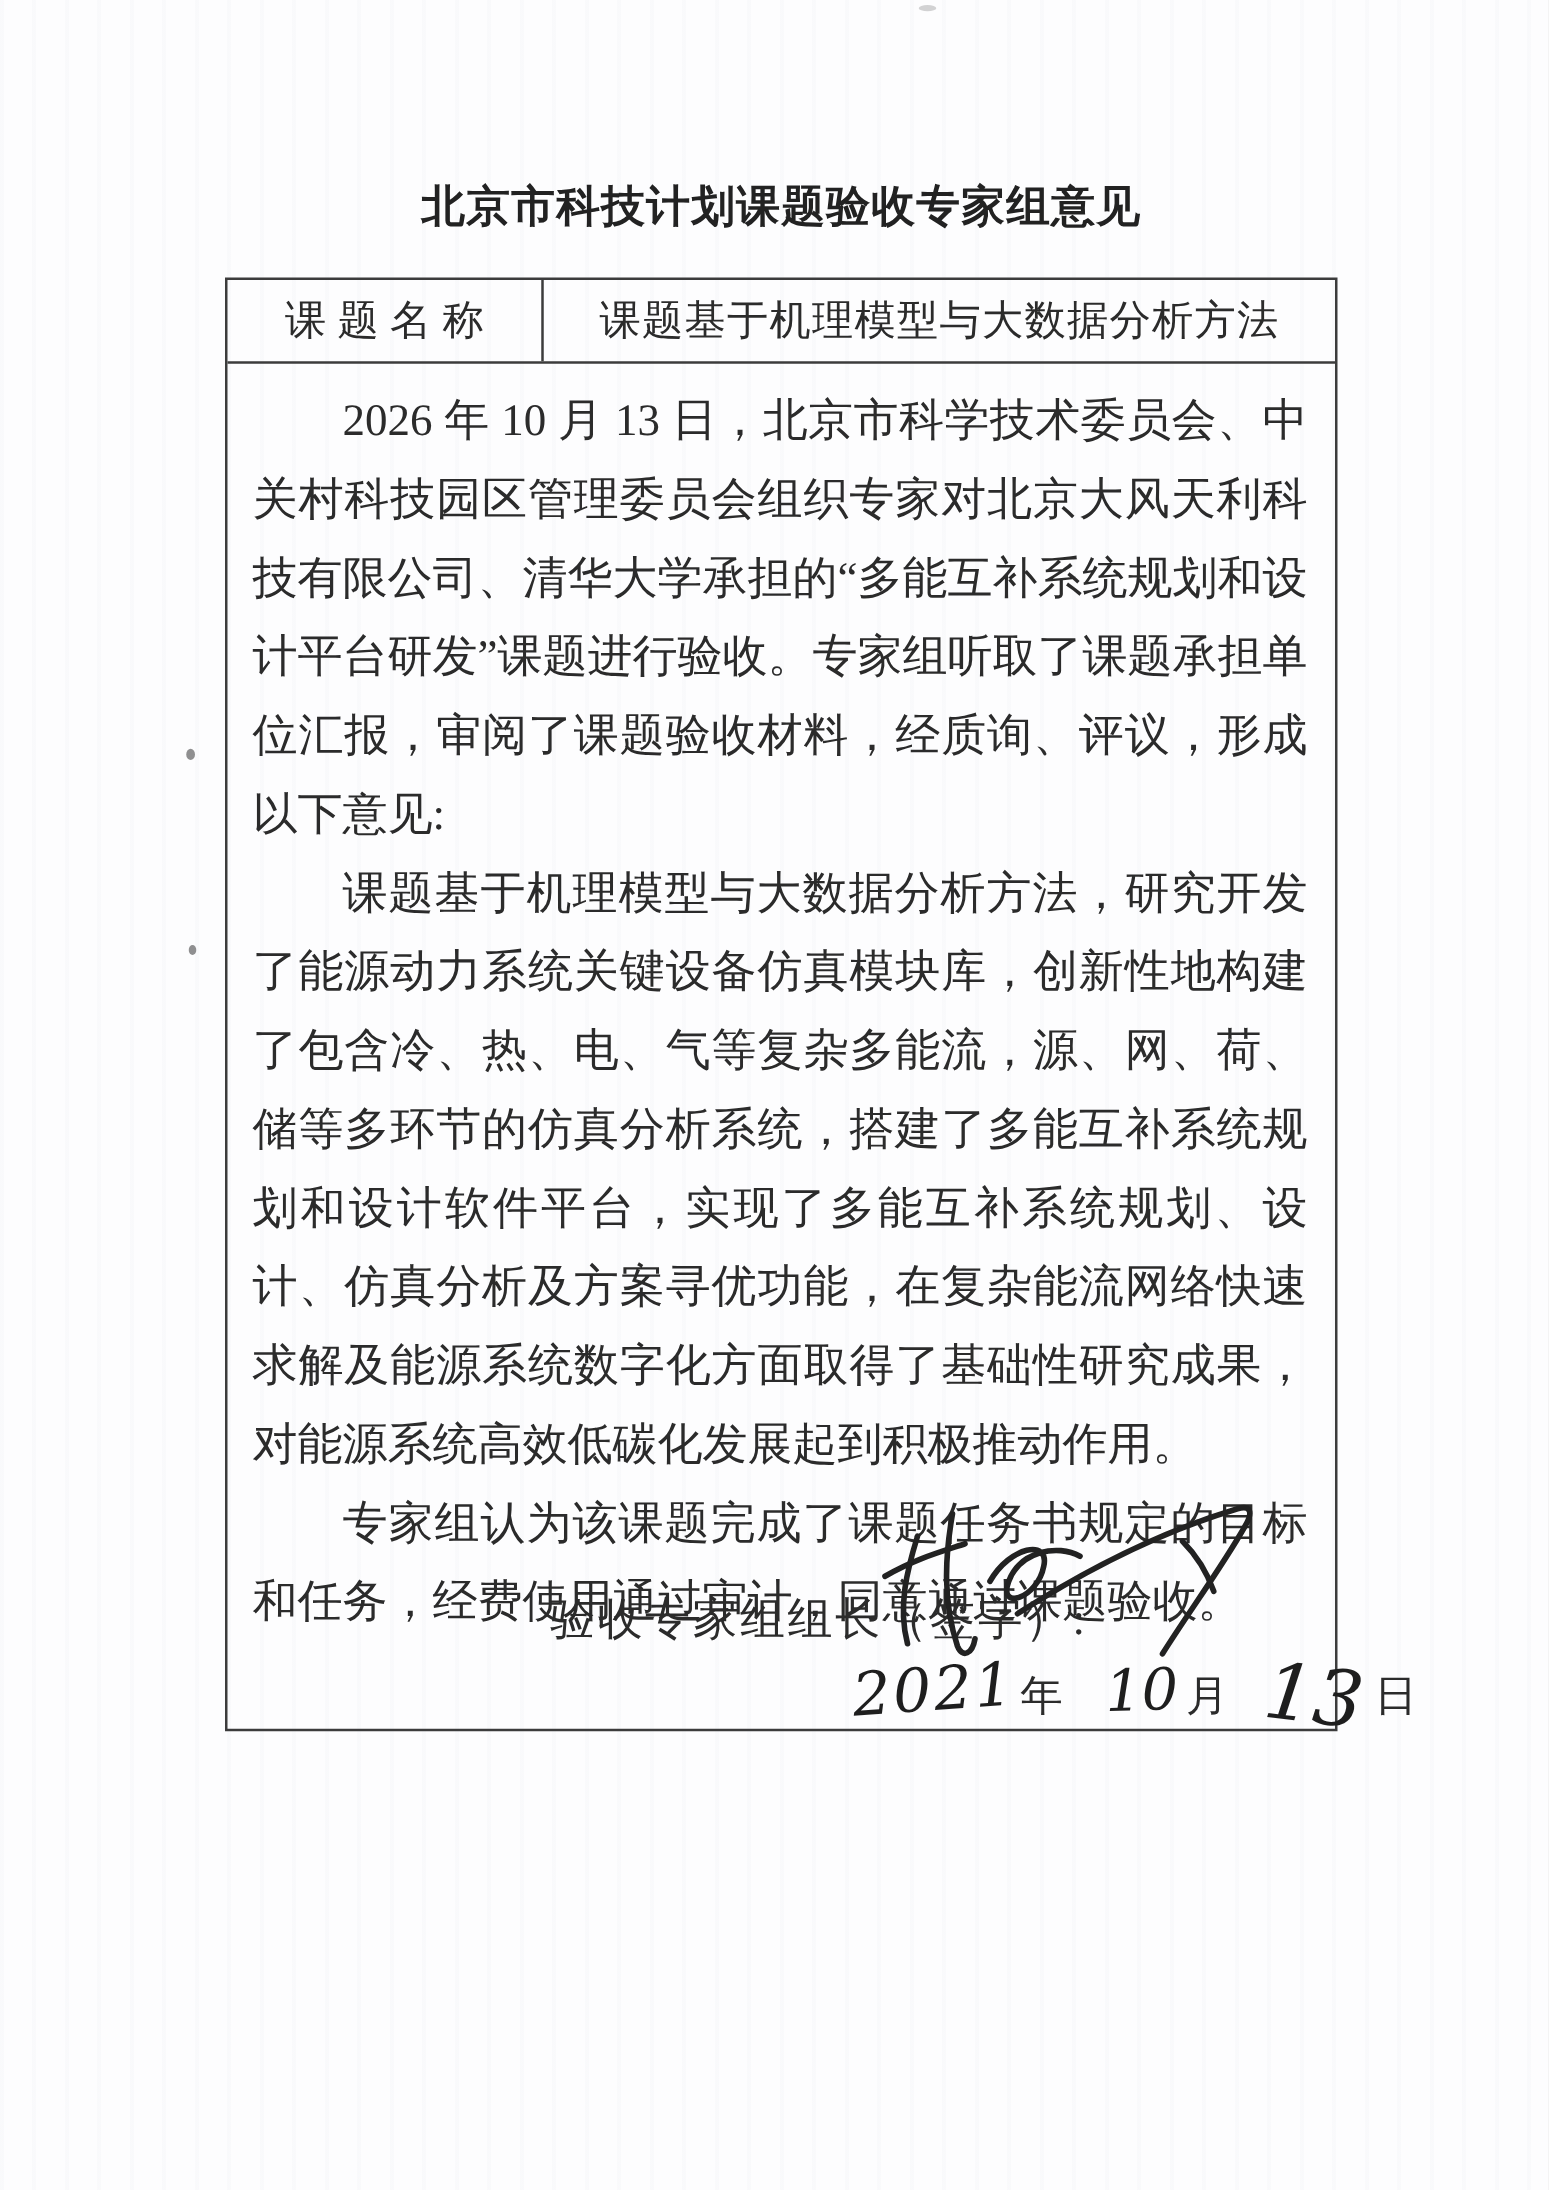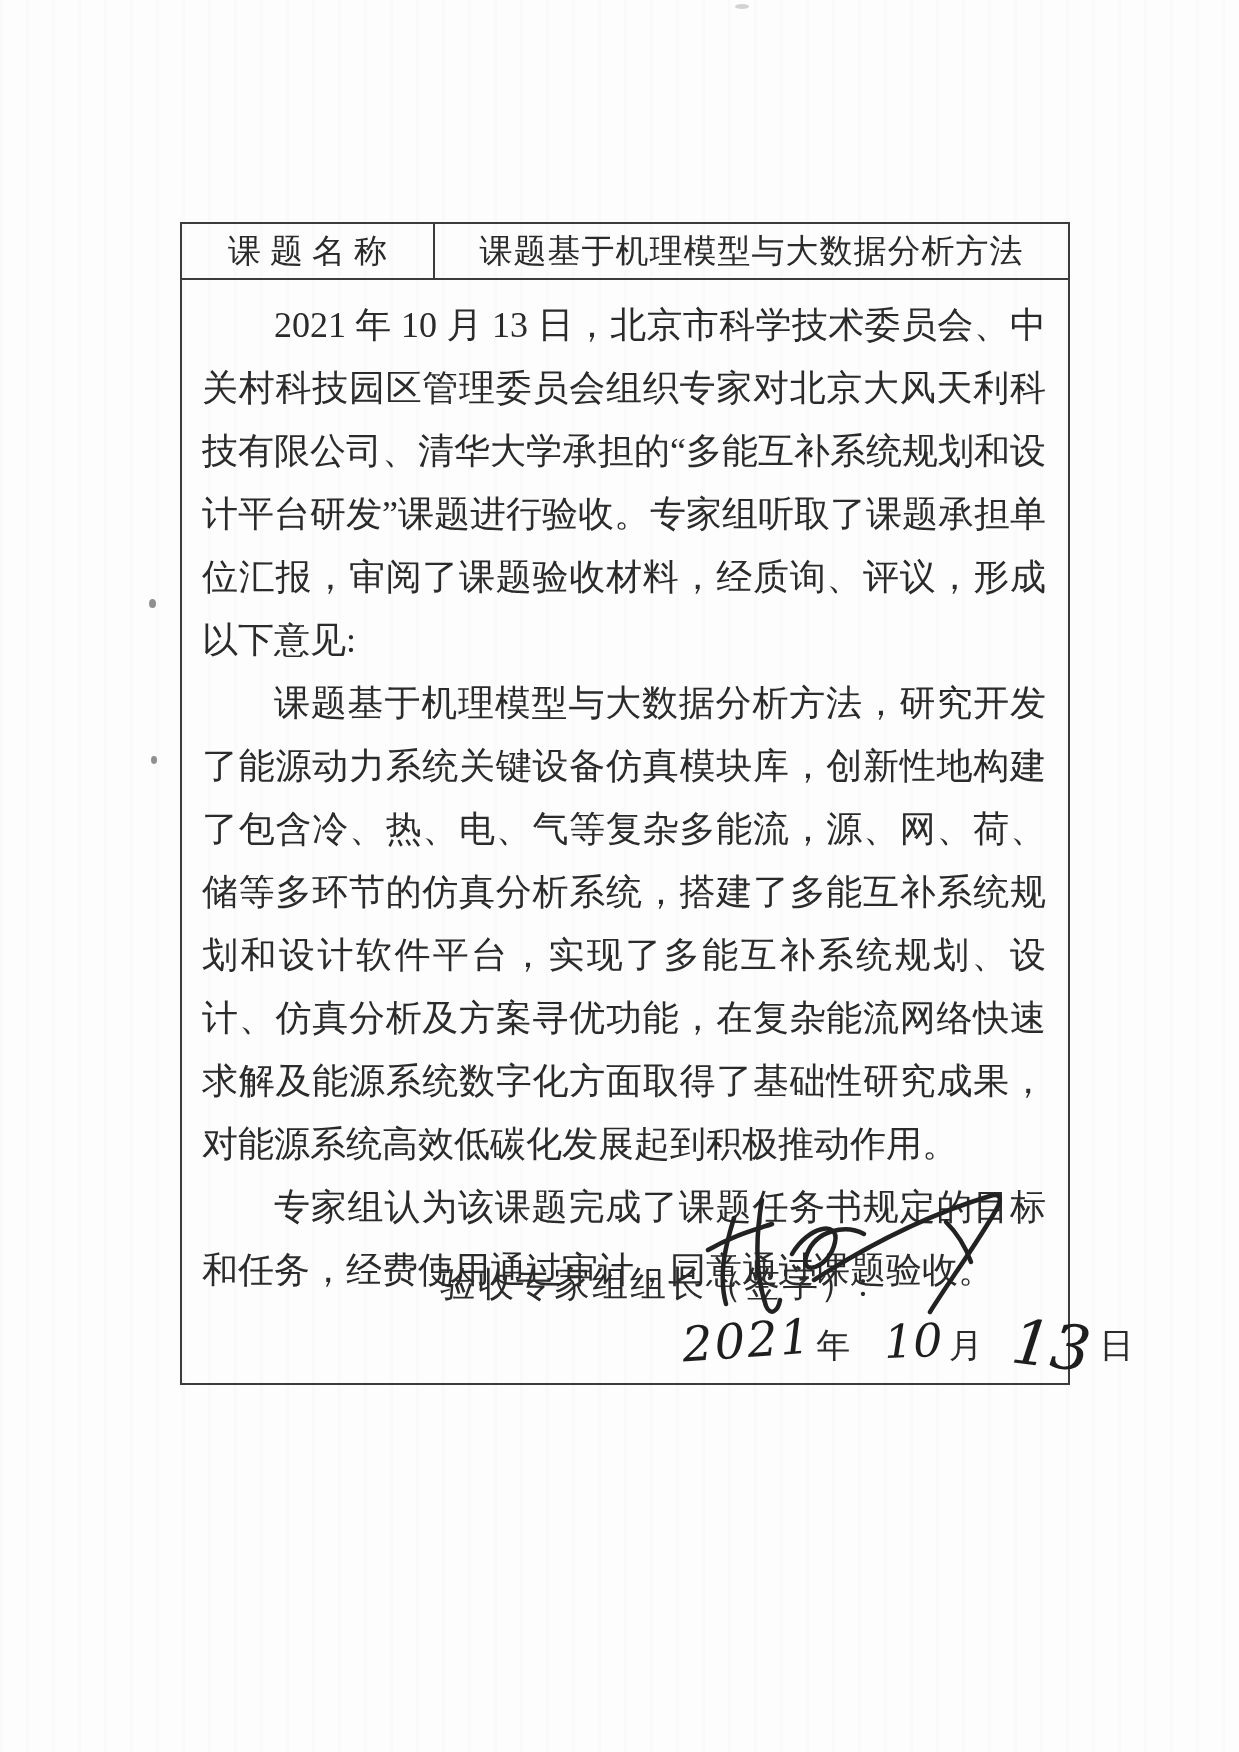--- a/index.html
+++ b/index.html
@@ -34,21 +34,21 @@
   .doc-table {
     position: absolute;
     left: 180px; top: 222px;
     width: 890px; height: 1163px;
     border: 2px solid #3c3c3c;
     overflow: visible;
   }
 
   .row-project {
     display: flex;
-    height: 56px;
+    height: 67px;
     border-bottom: 2px solid #3c3c3c;
   }
   .cell-label {
     width: 253px;
     border-right: 2px solid #3c3c3c;
     display: flex; align-items: center; justify-content: center;
     font-size: 33px;
     letter-spacing: 9px;
     padding-left: 9px; 
   }
@@ -110,30 +110,31 @@
 </style>
 </head>
 <body>
 
 <div class="page">
 
   <div class="speck s1"></div>
   <div class="speck s2"></div>
   <div class="speck s3"></div>
 
+  <h1 class="doc-title">北京市科技计划课题验收专家组意见</h1>
 
   <div class="doc-table">
 
     <div class="row-project">
       <div class="cell-label">课题名称</div>
       <div class="cell-value">课题基于机理模型与大数据分析方法</div>
     </div>
 
     <div class="opinion-cell">
-      <p>2021 年 10 月 13 日，北京市科学技术委员会、中关村科技园区管理委员会组织专家对北京大风天利科技有限公司、清华大学承担的“多能互补系统规划和设计平台研发”课题进行验收。专家组听取了课题承担单位汇报，审阅了课题验收材料，经质询、评议，形成以下意见:</p>
+      <p>2026 年 10 月 13 日，北京市科学技术委员会、中关村科技园区管理委员会组织专家对北京大风天利科技有限公司、清华大学承担的“多能互补系统规划和设计平台研发”课题进行验收。专家组听取了课题承担单位汇报，审阅了课题验收材料，经质询、评议，形成以下意见:</p>
       <p>课题基于机理模型与大数据分析方法，研究开发了能源动力系统关键设备仿真模块库，创新性地构建了包含冷、热、电、气等复杂多能流，源、网、荷、储等多环节的仿真分析系统，搭建了多能互补系统规划和设计软件平台，实现了多能互补系统规划、设计、仿真分析及方案寻优功能，在复杂能流网络快速求解及能源系统数字化方面取得了基础性研究成果，对能源系统高效低碳化发展起到积极推动作用。</p>
       <p>专家组认为该课题完成了课题任务书规定的目标和任务，经费使用通过审计，同意通过课题验收。</p>
 
       <div class="sig-row">验收专家组组长（签字）:</div>
 
       <svg class="signature-svg" viewBox="0 0 330 150" xmlns="http://www.w3.org/2000/svg">
         <g fill="none" stroke="#222" stroke-width="4.5" stroke-linecap="round" stroke-linejoin="round">
           <path d="M40,38 C32,64 24,94 32,124"></path>
           <path d="M14,70 C38,56 60,50 78,44"></path>
           <path d="M68,20 C62,54 60,90 72,126 C76,136 84,132 86,120"></path>

